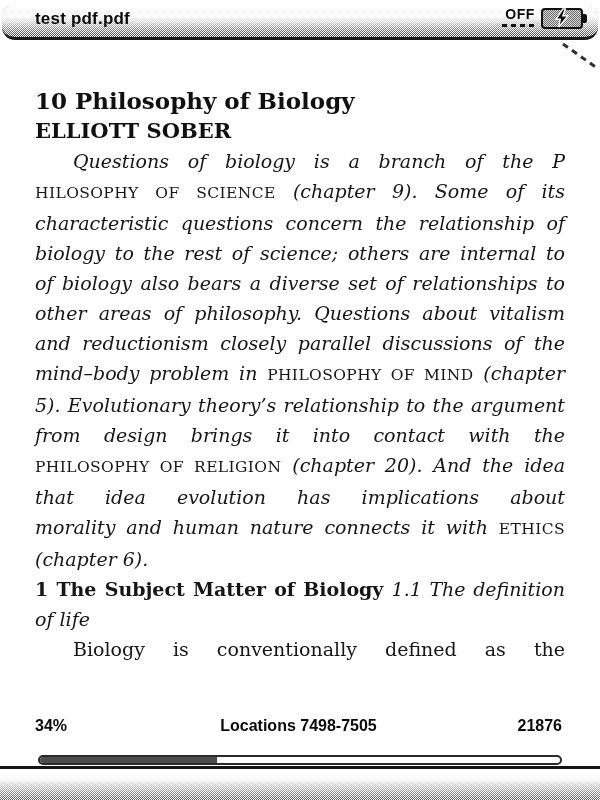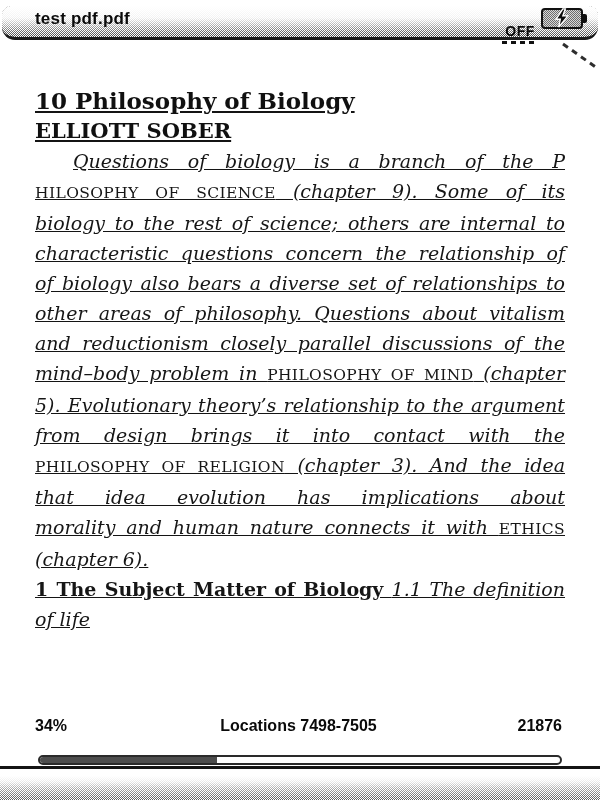--- a/index.html
+++ b/index.html
@@ -16,42 +16,42 @@
     border-bottom:3px solid #1b1b1b;
     background-image:
       linear-gradient(to bottom, #ffffff 0%, rgba(255,255,255,.92) 38%, rgba(255,255,255,.55) 62%, rgba(255,255,255,.12) 85%, rgba(255,255,255,0) 100%),
       repeating-conic-gradient(#4e4e4e 0% 25%, #ffffff 0% 50%);
     background-size:100% 100%, 2px 2px;
   }
   .doc-title {
     position:absolute; left:33px; top:3px;
     font-weight:bold; font-size:17px; letter-spacing:.2px; color:#0a0a0a;
   }
-  .wireless { position:absolute; left:500px; top:17px; width:36px; text-align:center; }
+  .wireless { position:absolute; left:500px; top:0; width:36px; text-align:center; }
   .wireless-label { font-weight:bold; font-size:14px; letter-spacing:.5px; color:#0a0a0a; display:block; line-height:16px; }
   .wireless-dashes {
     display:block; height:3px; margin-top:2px;
     background:repeating-linear-gradient(90deg, #111 0 5px, transparent 5px 9px);
   }
   .battery {
     position:absolute; left:539px; top:2px; width:38px; height:17px;
     border:2px solid #101010; border-radius:4px;
     background-image:repeating-conic-gradient(#6d6d6d 0% 25%, #d8d8d8 0% 50%);
     background-size:2px 2px;
   }
   .battery-nub {
     position:absolute; right:-6px; top:4px; width:4px; height:9px;
     background:#101010; border-radius:0 2px 2px 0;
   }
   .battery svg { position:absolute; left:9px; top:-2px; }
 
   .menu-pointer { position:absolute; top:41px; right:0; width:40px; height:30px; }
 
   
-  .content { position:absolute; left:35px; top:86px; width:530px;text-decoration:underline; }
+  .content { position:absolute; left:35px; top:86px; width:530px; }
   .chapter-heading {
     margin:0; font-family:"DejaVu Serif", serif;
     font-size:23px; line-height:30px; font-weight:bold; color:#101010;
   }
   .author-heading {
     margin:0 0 0 0; font-family:"DejaVu Serif", serif;
     font-size:21px; line-height:30px; font-weight:bold; color:#101010;
   }
   .line {
     font-family:"DejaVu Serif", serif;
@@ -117,34 +117,35 @@
       <line x1="3" y1="3" x2="37" y2="27" stroke="#2e2e2e" stroke-width="3" stroke-dasharray="6 5"></line>
     </svg>
   </div>
 
   <main class="content">
     <h1 class="chapter-heading">10 Philosophy of Biology</h1>
     <h2 class="author-heading">ELLIOTT SOBER</h2>
     <div id="textlines">
         <div class="line stretch indent"><span class="seg-i">Questions of biology is a branch of the P</span></div>
         <div class="line stretch"><span class="seg-sc">HILOSOPHY OF SCIENCE</span><span class="seg-i"> (chapter 9). Some of its</span></div>
+        <div class="line stretch"><span class="seg-i">characteristic questions concern the relationship of</span></div>
         <div class="line stretch"><span class="seg-i">biology to the rest of science; others are internal to</span></div>
-        <div class="line stretch"><span class="seg-i">characteristic questions concern the relationship of</span></div>
         <div class="line stretch"><span class="seg-i">of biology also bears a diverse set of relationships to</span></div>
         <div class="line stretch"><span class="seg-i">other areas of philosophy. Questions about vitalism</span></div>
         <div class="line stretch"><span class="seg-i">and reductionism closely parallel discussions of the</span></div>
         <div class="line stretch"><span class="seg-i">mind–body problem in </span><span class="seg-sc">PHILOSOPHY OF MIND</span><span class="seg-i"> (chapter</span></div>
         <div class="line stretch"><span class="seg-i">5). Evolutionary theory’s relationship to the argument</span></div>
         <div class="line stretch"><span class="seg-i">from design brings it into contact with the</span></div>
-        <div class="line stretch"><span class="seg-sc">PHILOSOPHY OF RELIGION</span><span class="seg-i"> (chapter 3). And the idea</span></div>
+        <div class="line stretch"><span class="seg-sc">PHILOSOPHY OF RELIGION</span><span class="seg-i"> (chapter 20). And the idea</span></div>
         <div class="line stretch"><span class="seg-i">that idea evolution has implications about</span></div>
         <div class="line stretch"><span class="seg-i">morality and human nature connects it with </span><span class="seg-sc">ETHICS</span></div>
         <div class="line"><span class="seg-i">(chapter 6).</span></div>
         <div class="line stretch"><span class="seg-b">1 The Subject Matter of Biology </span><span class="seg-i">1.1 The definition</span></div>
         <div class="line"><span class="seg-i">of life</span></div>
+        <div class="line stretch indent"><span class="seg-r">Biology is conventionally defined as the</span></div>
       </div>
   </main>
 
   <div class="footer-labels">
     <span class="lab-left">34%</span>
     <span class="lab-mid">Locations 7498-7505</span>
     <span class="lab-right">21876</span>
   </div>
 
   <div class="progress-track">

